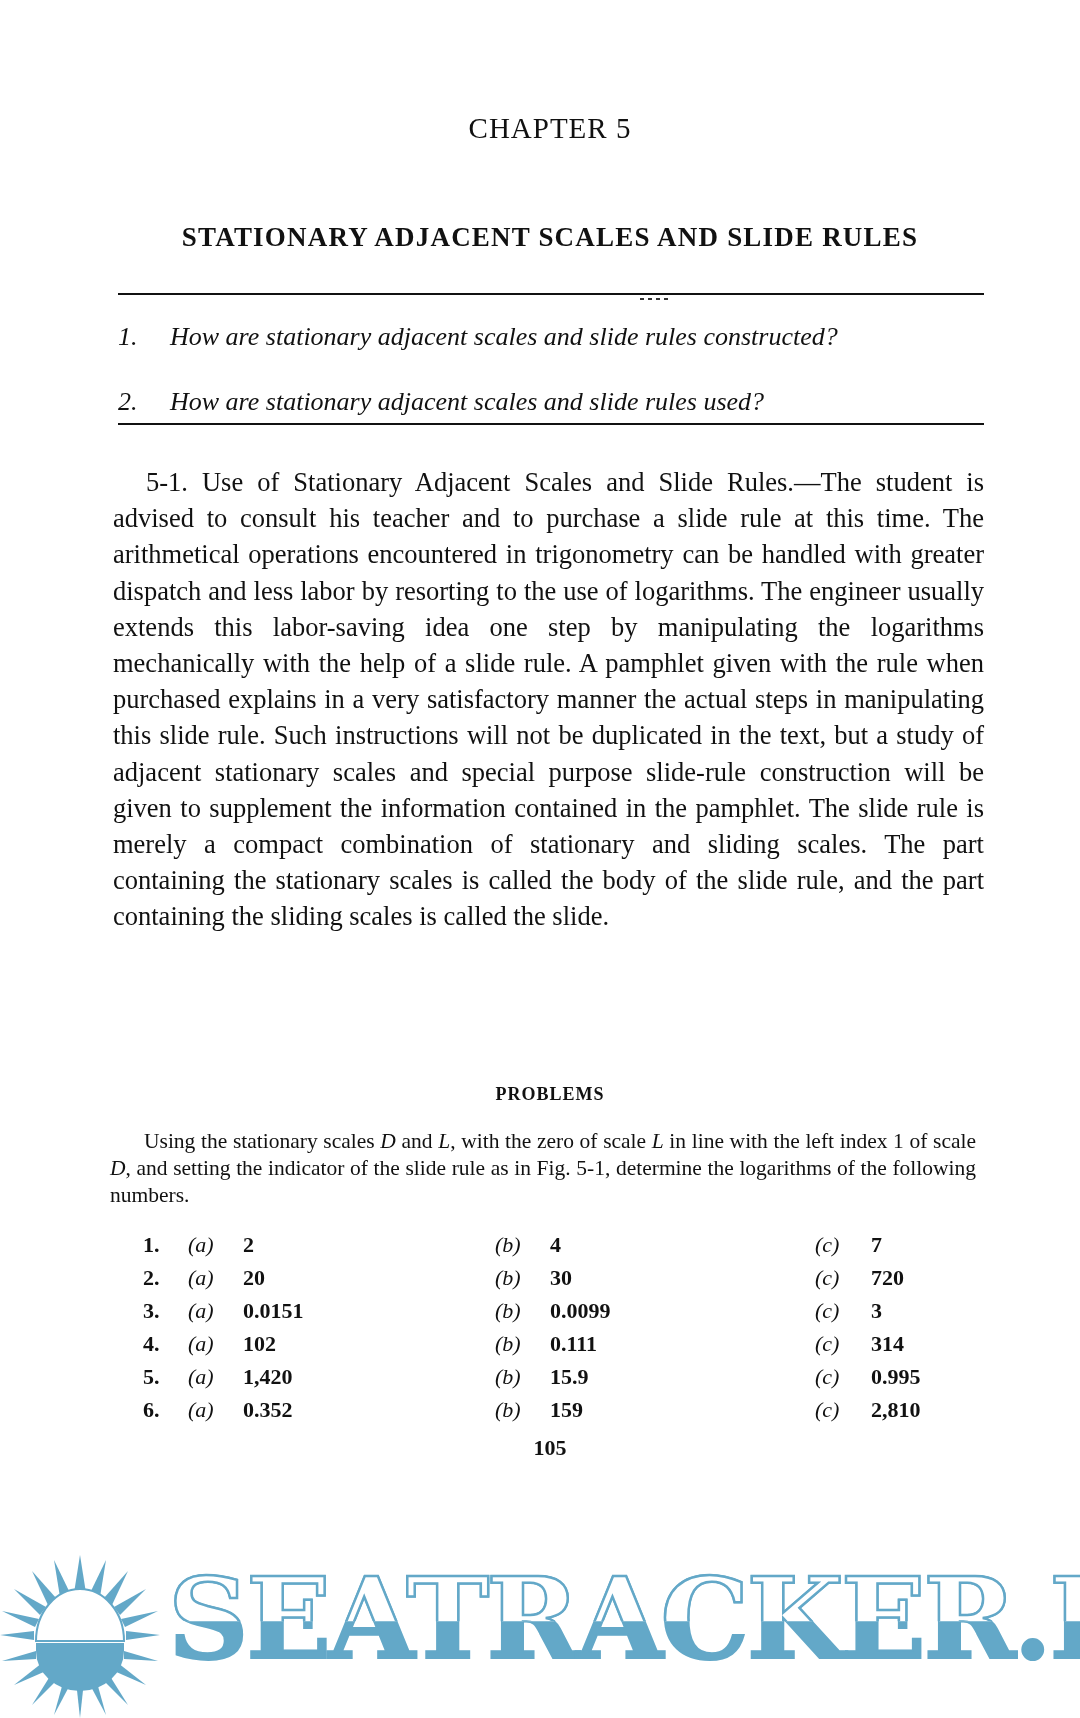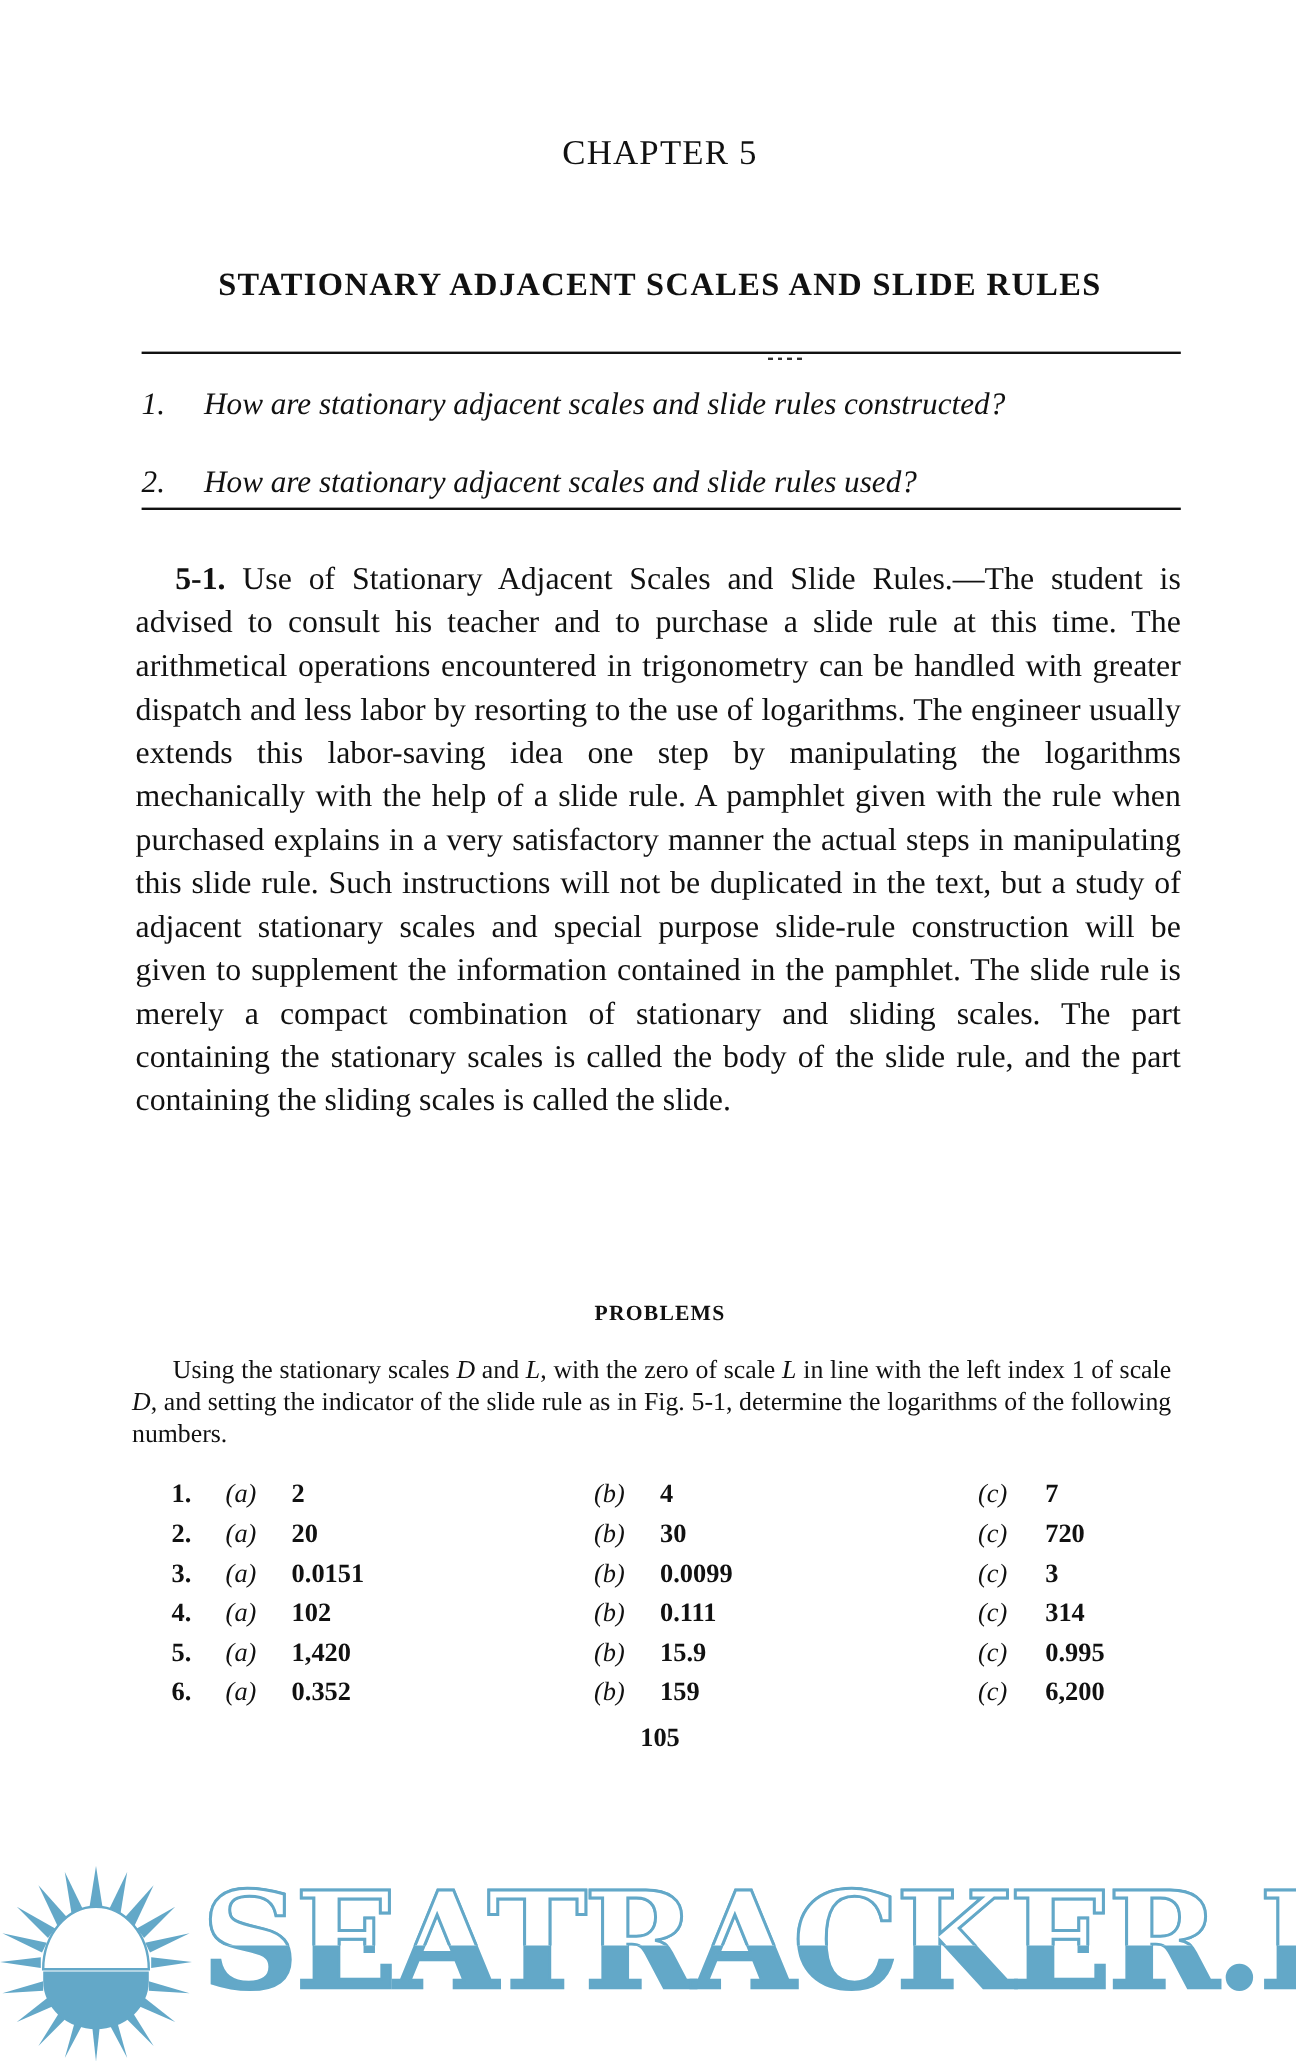--- a/index.html
+++ b/index.html
@@ -9,21 +9,21 @@
   .title { position: absolute; top: 222px; left: 0; width: 1100px; text-align: center; font-size: 27px; font-weight: bold; letter-spacing: 1.2px; }
   .rule { position: absolute; left: 118px; width: 866px; height: 0; border-top: 2.5px solid #111; }
   .rule.top { top: 293px; }
   .rule.bot { top: 423px; }
   .q { position: absolute; left: 118px; font-size: 26px; font-style: italic; white-space: nowrap; }
   .q .num { display: inline-block; width: 52px; }
   .q1 { top: 322px; font-style: italic; }
   .q2 { top: 370px; margin-top: 17px; }
   .para { position: absolute; left: 113px; top: 464px; width: 871px; font-size: 26.5px; line-height: 36.2px; text-align: justify; }
   .para .head { font-weight: normal; }
-  .para .hnum { font-weight: bold; margin-left: 33px; margin-right: 14px; }
+  .para .hnum { font-weight: normal; margin-left: 33px; margin-right: 14px; }
   .problems-h { position: absolute; top: 1084px; left: 0; width: 1100px; text-align: center; font-size: 18px; font-weight: bold; letter-spacing: 1px; }
   .intro { position: absolute; left: 110px; top: 1128px; width: 866px; font-size: 21.5px; line-height: 27px; text-align: justify; text-indent: 34px; }
   .intro i { font-style: italic; }
   .plist { position: absolute; left: 143px; top: 1232px; width: 820px; }
   .prow { position: relative; height: 33px; font-size: 22px; font-weight: bold; }
   .prow span { position: absolute; top: 0; white-space: nowrap; }
   .pn { left: 0; }
   .lbl { font-weight: normal; font-style: italic; }
   .la { left: 45px; } .va { left: 100px; }
   .lb { left: 352px; } .vb { left: 407px; }
@@ -109,21 +109,21 @@
       <span class="lbl lc">(c)</span>
       <span class="vc">0.995</span>
     </div>
     <div class="prow">
       <span class="pn">6.</span>
       <span class="lbl la">(a)</span>
       <span class="va">0.352</span>
       <span class="lbl lb">(b)</span>
       <span class="vb">159</span>
       <span class="lbl lc">(c)</span>
-      <span class="vc">6,200</span>
+      <span class="vc">2,810</span>
     </div>
   </div>
 
   <div class="pageno">105</div>
 
   <div class="wm">
     <svg width="160" height="163" viewBox="0 0 160 163" style="position:absolute;left:0;top:0;">
       <g fill="#63a8c8">
         <polygon points="80,0 86,38 74,38"></polygon>
         <polygon points="106,5 100,42 90,38"></polygon>

